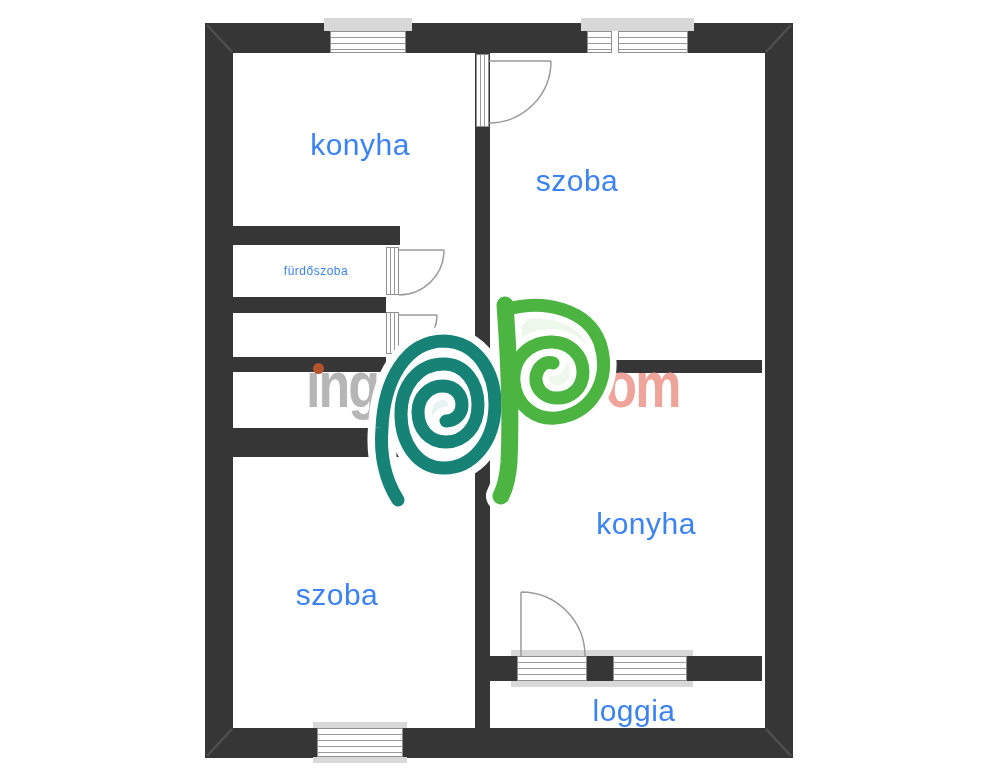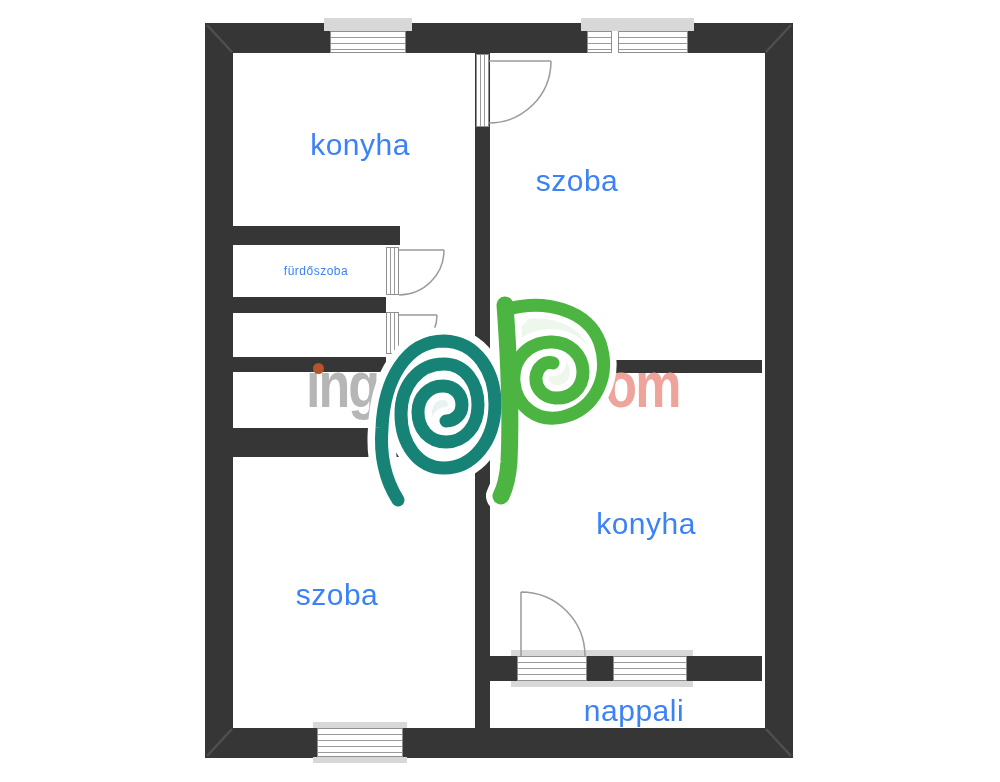--- a/index.html
+++ b/index.html
@@ -79,21 +79,21 @@
       <path d="M207,756 L232,729" stroke="#4f4f4f"></path>
       <path d="M791,756 L766,729" stroke="#4f4f4f"></path>
     </g>
   </svg>
 
   <div class="room-label" style="left:360px;top:145px">konyha</div>
   <div class="room-label" style="left:577px;top:181px">szoba</div>
   <div class="room-label small" style="left:316px;top:271px">fürdőszoba</div>
   <div class="room-label" style="left:337px;top:595px">szoba</div>
   <div class="room-label" style="left:646px;top:524px">konyha</div>
-  <div class="room-label" style="left:634px;top:711px">nappali</div>
+  <div class="room-label" style="left:634px;top:711px">loggia</div>
 
   <div class="wm wm-ing">ıng</div>
   <div class="idot"></div>
   <div class="wm wm-com"><span class="dot">.</span><span>com</span></div>
 
   <svg class="logo-layer" width="1000" height="782" viewBox="0 0 1000 782">
 
     <ellipse cx="443" cy="403" rx="56" ry="67" fill="#e7f3f1"></ellipse>
     <ellipse cx="557" cy="365" rx="49" ry="56" fill="#edf7ec"></ellipse>
 

